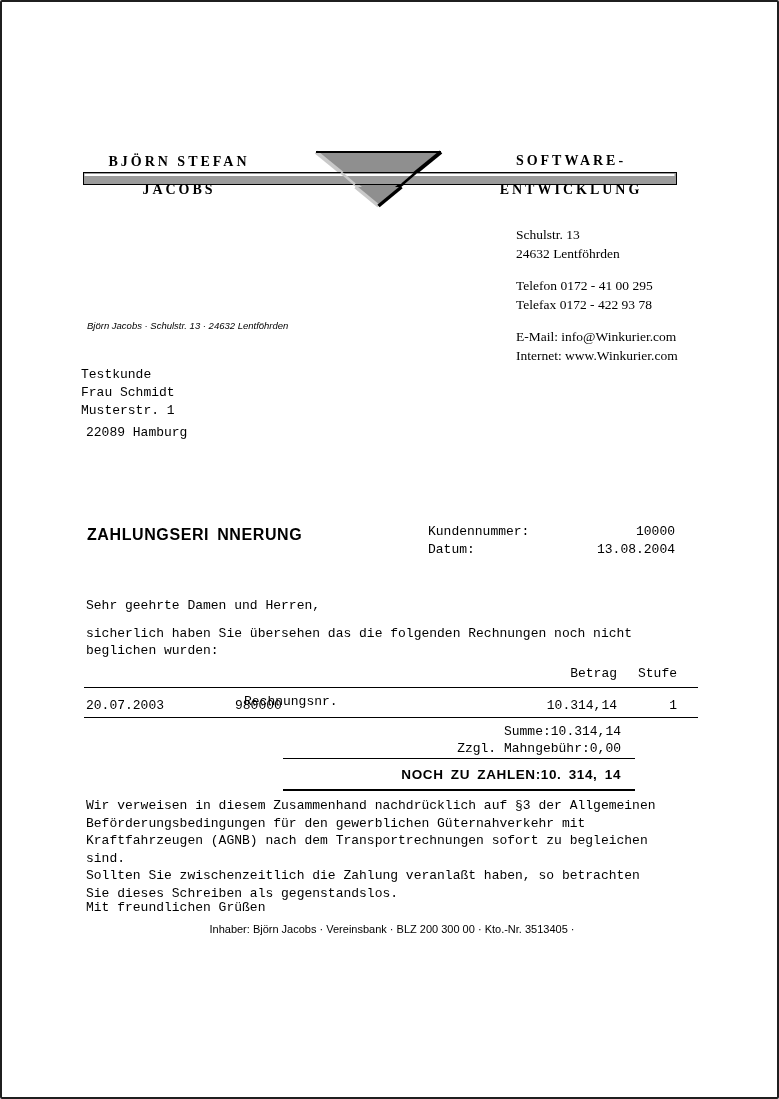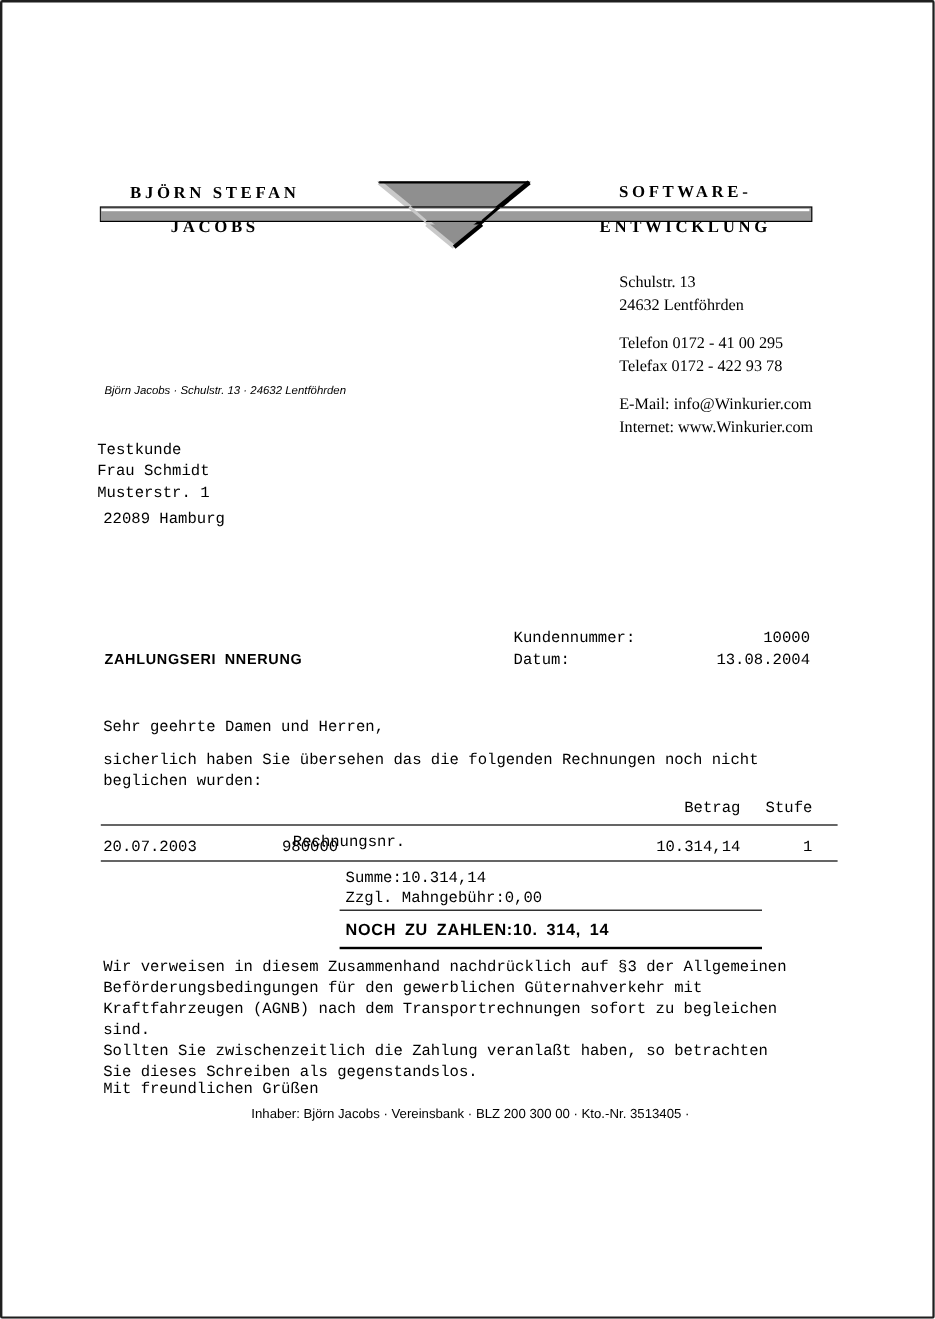--- a/index.html
+++ b/index.html
@@ -25,21 +25,21 @@
   .small-sans { font-family:"Liberation Sans", sans-serif; font-size:9.5px; white-space:nowrap; }
   .bold-sans {
     font-family:"Liberation Sans", sans-serif; font-weight:bold; font-size:13.5px;
     letter-spacing:0.6px; word-spacing:3px; white-space:nowrap;
   }
   .footer-sans { font-family:"Liberation Sans", sans-serif; font-size:11px; white-space:nowrap; }
   .hline { position:absolute; background:#000; height:1px; }
   .hline.thick { height:2px; }
   .right { text-align:right; }
   .meta-row { display:flex; justify-content:space-between; line-height:18px; }
-  .sum-row { display:flex; justify-content:flex-start; line-height:17px; padding:0 14px 0 5px; }
+  .sum-row { display:flex; justify-content:flex-end; line-height:17px; padding:0 14px 0 5px; }
 </style>
 </head>
 <body>
 
 <div class="page">
 
   <svg class="abs" style="left:81px; top:145px;" width="596" height="66" viewBox="0 0 596 66">
 
     <polygon points="233,5 358,5 295.5,56" fill="#8f8f8f" stroke="#000" stroke-width="1"></polygon>
     <line x1="233" y1="5" x2="295.5" y2="56" stroke="#c9c9c9" stroke-width="4"></line>
@@ -75,21 +75,21 @@
 
   <div class="abs small-sans" style="left:85px; top:318px;font-style:italic;">Björn Jacobs · Schulstr. 13 · 24632 Lentföhrden</div>
 
   <div class="abs" style="left:79px; top:364px;">
     <div class="mono mono-line">Testkunde</div>
     <div class="mono mono-line">Frau Schmidt</div>
     <div class="mono mono-line">Musterstr. 1</div>
   </div>
   <div class="abs mono" style="left:84px; top:422px;">22089 Hamburg</div>
 
-  <div class="abs bold-sans" style="left:85px; top:524px; font-size:12px;margin-top:16px;">ZAHLUNGSERI NNERUNG</div>
+  <div class="abs bold-sans" style="left:85px; top:524px; font-size:16px;">ZAHLUNGSERI NNERUNG</div>
   <div class="abs" style="left:426px; top:521px; width:247px;">
     <div class="meta-row mono">
       <span>Kundennummer:</span>
       <span>10000</span>
     </div>
     <div class="meta-row mono">
       <span>Datum:</span>
       <span>13.08.2004</span>
     </div>
   </div>

